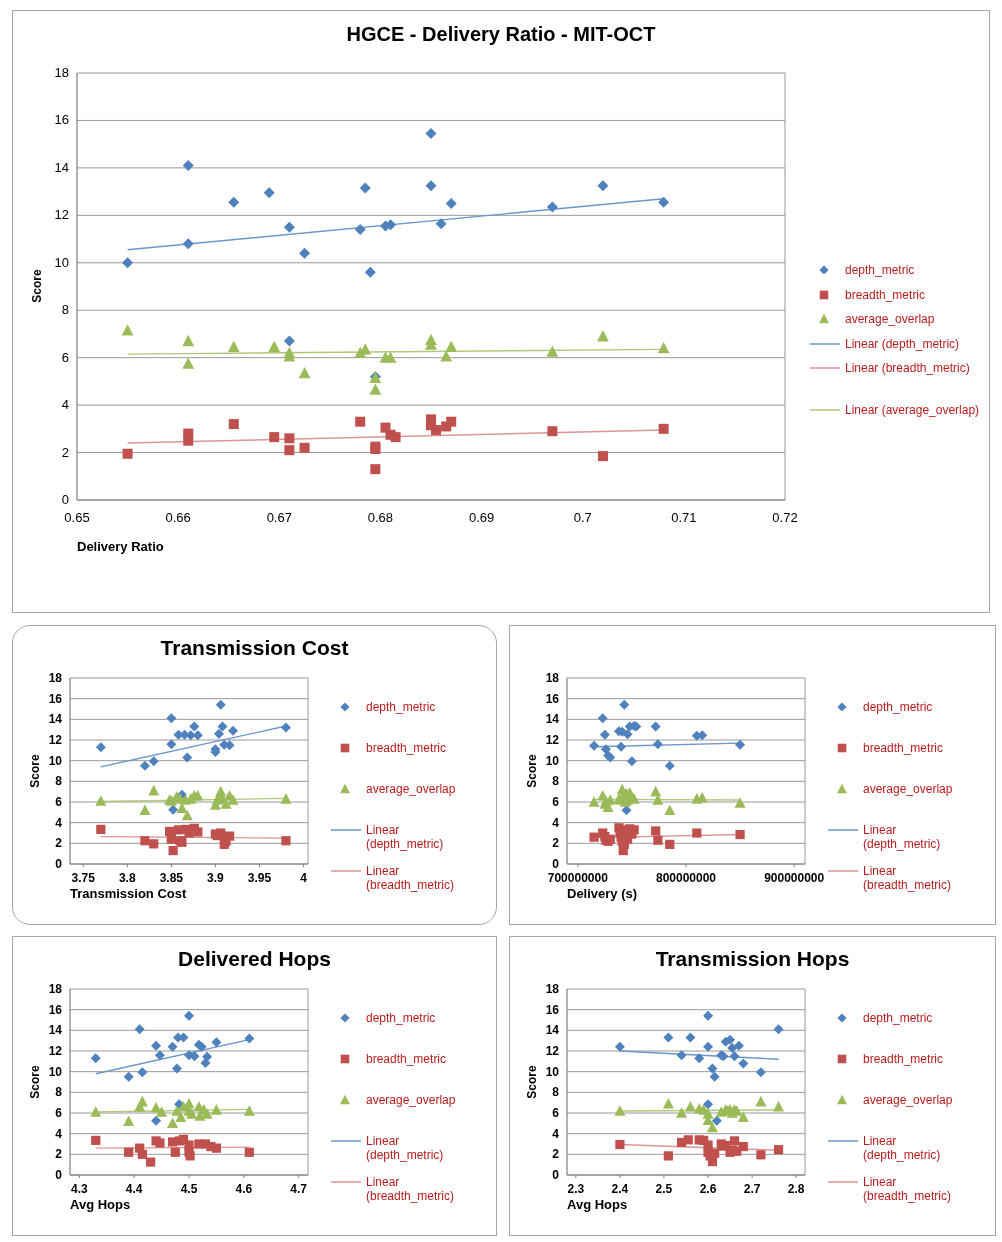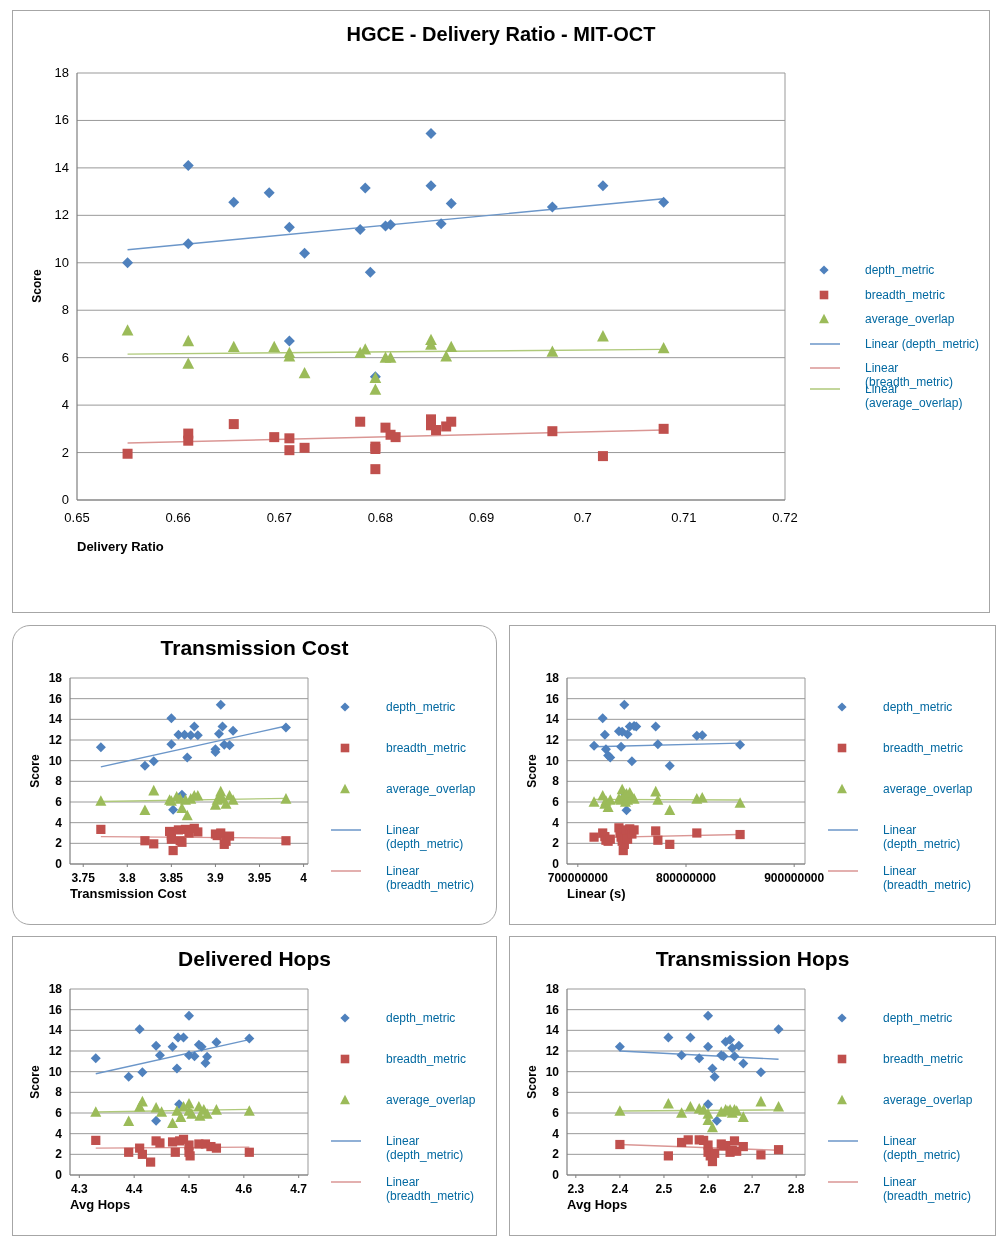--- a/index.html
+++ b/index.html
@@ -11,21 +11,21 @@
   .panel.small .chart-title{top:10px;font-size:21px;}
   .x-label{position:absolute;text-align:left;font-weight:bold;font-size:13px;}
   .big .x-label{left:64px;width:708px;top:528px;}
   .small .x-label{left:57px;width:238px;top:260px;}
   .y-label{position:absolute;transform:rotate(-90deg);white-space:nowrap;font-weight:bold;
            font-size:12px;width:100px;text-align:center;}
   .big .y-label{left:-26px;top:268px;}
   .small .y-label{left:-28px;top:138px;}
   svg.plot{position:absolute;left:0;top:0;width:100%;height:100%;}
   .legend{position:absolute;left:0;top:0;right:0;bottom:0;}
-  .legend-item{position:absolute;display:flex;align-items:flex-start;line-height:14px;color:#0369a1;gap:20px;}
+  .legend-item{position:absolute;display:flex;align-items:flex-start;line-height:14px;color:#b91c1c;}
   .legend-item svg{flex:0 0 auto;margin-right:5px;margin-top:0px;}
 </style>
 </head>
 <body>
 
 <div id="root">
 
   <section class="panel big" style="left:12px;top:10px;width:976px;height:601px;">
     <div class="chart-title">HGCE - Delivery Ratio - MIT-OCT</div>
     <svg class="plot">
@@ -155,21 +155,21 @@
             <line x1="0" x2="30" y1="7" y2="7" stroke="#6B96C9" stroke-width="1.5"></line>
           </svg>
           <span>Linear (depth_metric)</span>
         </div>
         <div class="legend-item" style="left: 797px; top: 350px; width: 172px; font-size: 12px;">
           <svg width="30" height="14">
             <line x1="0" x2="30" y1="7" y2="7" stroke="#DA9694" stroke-width="1.5"></line>
           </svg>
           <span>Linear (breadth_metric)</span>
         </div>
-        <div class="legend-item" style="left: 797px; top: 371px; width: 172px; font-size: 12px;">
+        <div class="legend-item" style="left: 797px; top: 392px; width: 172px; font-size: 12px;">
           <svg width="30" height="14">
             <line x1="0" x2="30" y1="7" y2="7" stroke="#AFC97A" stroke-width="1.5"></line>
           </svg>
           <span>Linear (average_overlap)</span>
         </div>
       </div>
   </section>
 
   <section class="panel small" style="left:12px;top:625px;width:483px;height:298px;border-radius:18px;">
     <div class="chart-title">Transmission Cost</div>
@@ -412,21 +412,21 @@
         <path d="M 121.9090909090909 166.06666666666666 L 127.41909090909091 176.62266666666667 L 116.3990909090909 176.62266666666667 Z" fill="#9BBB59"></path>
         <path d="M 124.07272727272726 167.1 L 129.58272727272725 177.656 L 118.56272727272726 177.656 Z" fill="#9BBB59"></path>
         <path d="M 145.70909090909092 159.86666666666667 L 151.2190909090909 170.4226666666667 L 140.19909090909093 170.4226666666667 Z" fill="#9BBB59"></path>
         <path d="M 147.87272727272727 168.13333333333333 L 153.38272727272727 178.68933333333334 L 142.36272727272728 178.68933333333334 Z" fill="#9BBB59"></path>
         <path d="M 159.77272727272728 178.46666666666664 L 165.28272727272727 189.02266666666665 L 154.2627272727273 189.02266666666665 Z" fill="#9BBB59"></path>
         <path d="M 186.8181818181818 167.1 L 192.3281818181818 177.656 L 181.30818181818182 177.656 Z" fill="#9BBB59"></path>
         <path d="M 192.22727272727275 166.06666666666666 L 197.73727272727274 176.62266666666667 L 186.71727272727276 176.62266666666667 Z" fill="#9BBB59"></path>
         <path d="M 230.0909090909091 171.23333333333332 L 235.60090909090908 181.78933333333333 L 224.5809090909091 181.78933333333333 Z" fill="#9BBB59"></path>
       </svg>
     <div class="y-label">Score</div>
-    <div class="x-label">Linear (s)</div>
+    <div class="x-label">Delivery (s)</div>
     <div class="legend">
         <div class="legend-item" style="left: 318px; top: 74px; width: 138px; font-size: 12px;">
           <svg width="30" height="14">
             <path d="M 14 2.4000000000000004 L 18.6 7 L 14 11.6 L 9.4 7 Z" fill="#4F81BD"></path>
           </svg>
           <span>depth_metric</span>
         </div>
         <div class="legend-item" style="left: 318px; top: 115px; width: 138px; font-size: 12px;">
           <svg width="30" height="14">
             <rect x="9.7" y="2.7" width="8.6" height="8.6" fill="#C0504D"></rect>

